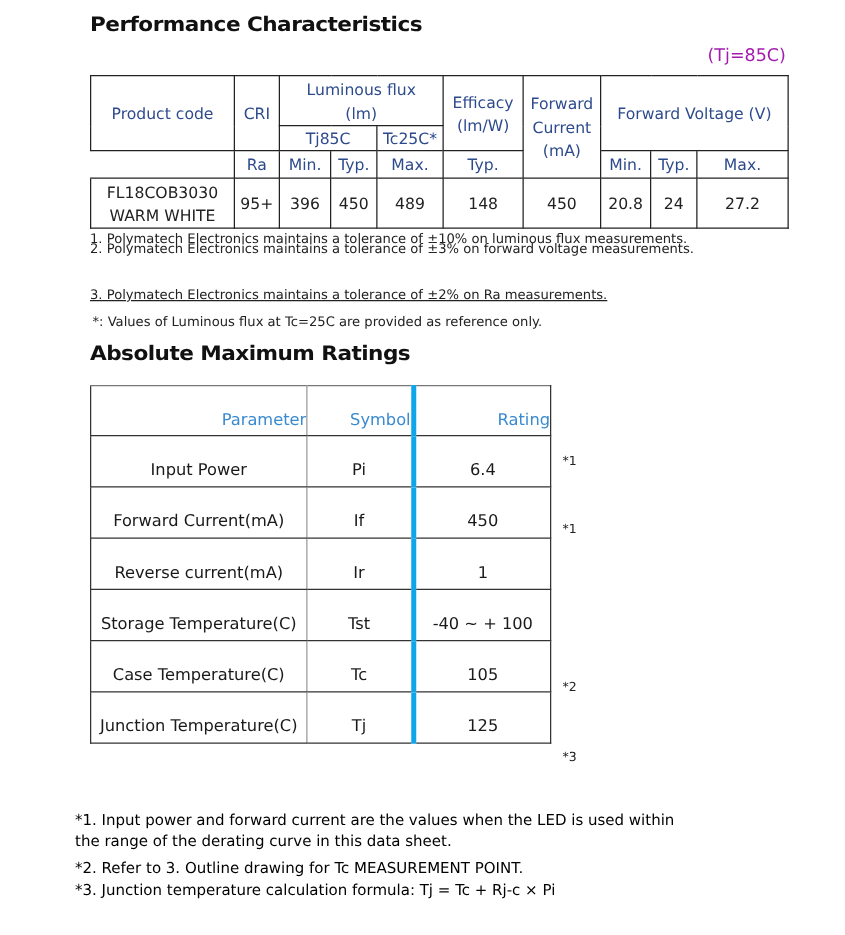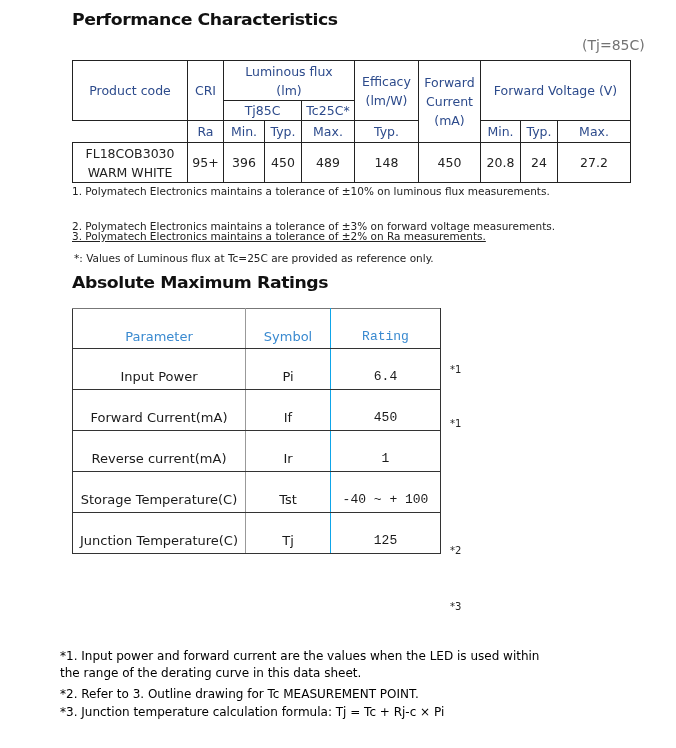--- a/index.html
+++ b/index.html
@@ -1,34 +1,34 @@
 <!DOCTYPE html>
 <html><head>
 <meta charset="utf-8">
 <style>
   html, body { margin:0; padding:0; background:#ffffff; }
   body { width:676px; height:748px; position:relative; overflow:hidden;
          font-family:"DejaVu Sans", "Liberation Sans", sans-serif; color:#1a1a1a; }
   .h1 { position:absolute; left:72px; font-family:"DejaVu Sans", sans-serif; font-weight:bold;
         font-size:16px; letter-spacing:-0.4px; color:#111; transform:scaleX(1.08); transform-origin:left; }
-  .cond { position:absolute; left:582px; top:37px; font-size:14px; color:#737373; }
+  .cond { position:absolute; left:566px; top:37px; font-size:14px; color:#a21caf; }
   table { border-collapse:collapse; position:absolute; table-layout:fixed; }
   #perf { left:72px; top:60px; width:558px; }
   #perf td { border:1.2px solid #222; text-align:center; vertical-align:middle; padding:0;
              font-size:12.5px; line-height:19px; }
   #perf td.hd { color:#2d4b8c; }
   #perf td.val { color:#222; }
   .notes { position:absolute; left:72px; font-size:10.5px; color:#222; }
   #amr { left:72px; top:308px; width:368px; }
   #amr td { border-top:1px solid #333; border-bottom:1px solid #333; text-align:center;
             vertical-align:bottom; padding:0 0 5px 0; font-size:13px; color:#1a1a1a; height:35px; }
-  #amr tr:first-child td { border-top:1px solid #777; }
+  #amr tr:first-child td { border-top:1px solid #777;text-align:right; }
   #amr td.c1 { border-left:1px solid #333; border-right:1px solid #999; }
-  #amr td.c2 { border-right:1px solid #0ea5e9; }
-  #amr td.c3 { border-right:1px solid #333;font-family:Liberation Mono, monospace; }
+  #amr td.c2 { border-right:4px solid #0ea5e9; }
+  #amr td.c3 { border-right:1px solid #333; }
   #amr td.hd { color:#3a8ad0; padding-bottom:4px; }
   .mark { position:absolute; left:450px; font-size:10px; color:#222; }
   .fn { position:absolute; left:60px; width:500px; font-size:12px; line-height:17px; color:#000000; }
 </style>
 </head>
 <body>
 
 <div class="h1" style="top:10px;">Performance Characteristics</div>
 <div class="cond">(Tj=85C)</div>
 
@@ -91,21 +91,21 @@
     <td class="val">148</td>
     <td class="val">450</td>
     <td class="val">20.8</td>
     <td class="val">24</td>
     <td class="val">27.2</td>
   </tr>
 </tbody>
   </table>
 
 <div class="notes" style="top:185px;">1. Polymatech Electronics maintains a tolerance of ±10% on luminous flux measurements.</div>
-<div class="notes" style="top:220px;">2. Polymatech Electronics maintains a tolerance of ±3% on forward voltage measurements.</div>
+<div class="notes" style="top:193px;">2. Polymatech Electronics maintains a tolerance of ±3% on forward voltage measurements.</div>
 <div class="notes" style="top:230px;text-decoration:underline;">3. Polymatech Electronics maintains a tolerance of ±2% on Ra measurements.</div>
 <div class="notes" style="top:252px;left:74px;">*: Values of Luminous flux at Tc=25C are provided as reference only.</div>
 
 <div class="h1" style="top:273px;">Absolute Maximum Ratings</div>
 
 <table id="amr">
   <colgroup>
       <col style="width:173px">
       <col style="width:85px">
       <col style="width:110px">
@@ -130,20 +130,25 @@
     <td class="c1">Reverse current(mA)</td>
     <td class="c2">Ir</td>
     <td class="c3">1</td>
   </tr>
   <tr>
     <td class="c1">Storage Temperature(C)</td>
     <td class="c2">Tst</td>
     <td class="c3">-40 ~ + 100</td>
   </tr>
   <tr>
+    <td class="c1">Case Temperature(C)</td>
+    <td class="c2">Tc</td>
+    <td class="c3">105</td>
+  </tr>
+  <tr>
     <td class="c1">Junction Temperature(C)</td>
     <td class="c2">Tj</td>
     <td class="c3">125</td>
   </tr>
 </tbody>
   </table>
 
 <div class="mark" style="top:364px;">*1</div>
 <div class="mark" style="top:418px;">*1</div>
 <div class="mark" style="top:545px;">*2</div>

